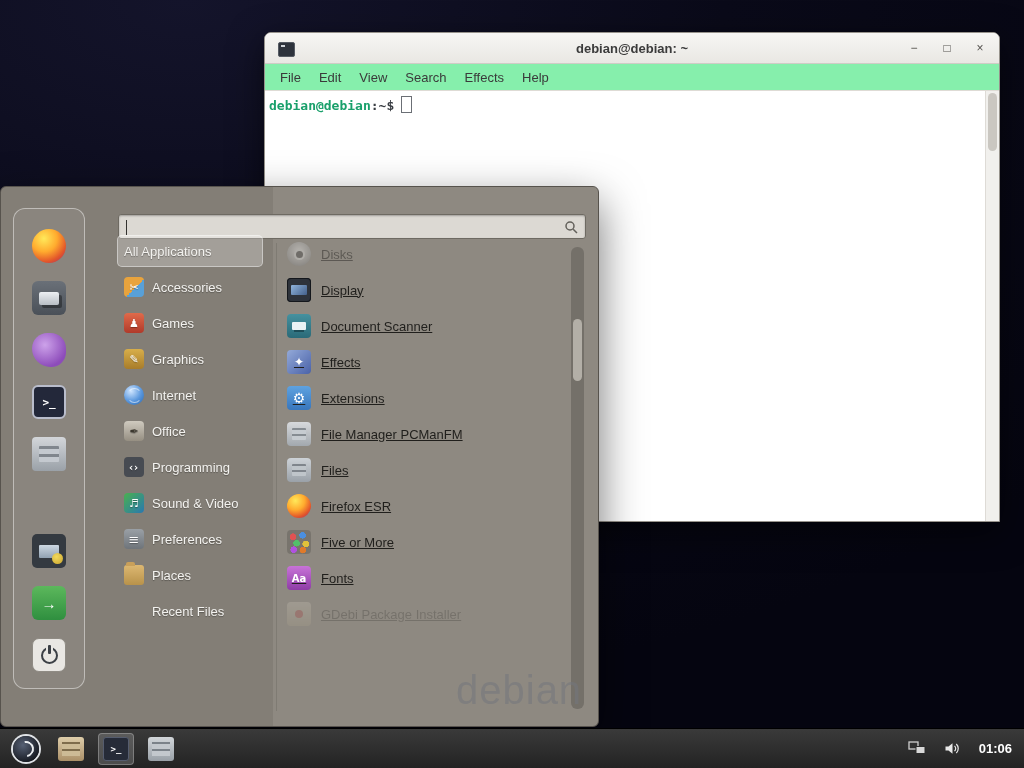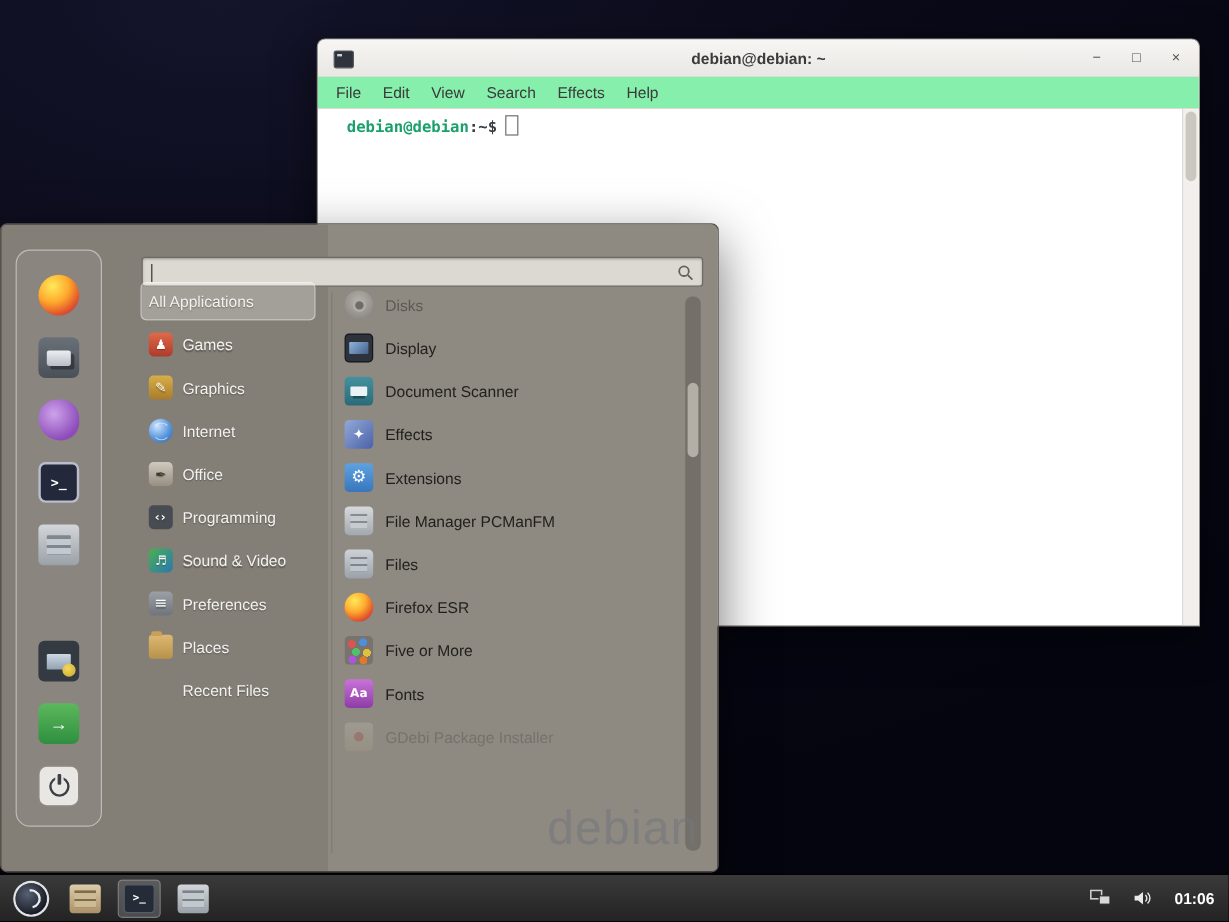--- a/index.html
+++ b/index.html
@@ -22,21 +22,21 @@
   .tb-icon::after{content:"";position:absolute;left:2px;top:2px;width:4px;height:2px;background:#cfd3d8;}
   .title{position:absolute;left:0;right:0;top:0;bottom:0;display:flex;align-items:center;justify-content:center;
     font-weight:bold;color:#3b3b3b;font-size:13px;}
   .controls{position:absolute;right:10px;top:0;bottom:0;display:flex;align-items:center;gap:15px;z-index:2;}
   .wbtn{width:18px;text-align:center;color:#55534f;font-size:12px;line-height:1;}
   .menubar{display:flex;align-items:center;height:26px;padding:0 6px;background:#86efac;
     border-bottom:1px solid #dedbd5;color:#3a3a3a;}
   .mi{padding:3px 9px;border-radius:3px;}
   .term-body{position:relative;height:calc(100% - 58px);background:#fff;
     font-family:"DejaVu Sans Mono",monospace;font-size:13px;}
-  .prompt-line{padding:5px 24px;white-space:nowrap;}
+  .prompt-line{padding:5px 4px;white-space:nowrap;}
   .ph{color:#19a06b;font-weight:bold;}
   .pp{color:#393d43;font-weight:bold;}
   .cursor{display:inline-block;width:9px;height:15px;border:1px solid #6b6f75;margin-left:7px;vertical-align:-3px;}
   .term-scroll{position:absolute;right:0;top:0;bottom:0;width:13px;background:#f1f0ed;border-left:1px solid #dedbd6;}
   .term-scroll .thumb{margin:2px auto 0;width:9px;height:58px;background:#cac7c1;border-radius:5px;}
 
   
   #menu{position:absolute;left:0;top:186px;width:599px;height:541px;z-index:20;box-sizing:border-box;
     background:linear-gradient(90deg,#837e76 0,#837e76 272px,#8e8981 272px,#8e8981 100%);
     border:1px solid #57534d;border-radius:6px;box-shadow:0 16px 44px rgba(0,0,0,.55);}
@@ -55,21 +55,21 @@
   .fav,.sess{width:34px;height:34px;border-radius:6px;position:relative;flex:none;
     display:flex;align-items:center;justify-content:center;}
 
   #cat-list{position:absolute;left:116px;top:48px;width:156px;}
   .cat-row{display:flex;align-items:center;gap:8px;height:32px;margin-bottom:4px;padding:0 7px;
     border-radius:5px;color:#f3f2ef;text-shadow:0 1px 1px rgba(0,0,0,.32);width:132px;}
   .cat-row.selected{background:rgba(255,255,255,.26);box-shadow:inset 0 0 0 1px rgba(255,255,255,.42);}
   .vdiv{position:absolute;left:275px;top:56px;width:1px;height:468px;background:rgba(0,0,0,.10);}
 
   #app-list{position:absolute;left:286px;top:51px;width:282px;height:478px;overflow:hidden;}
-  .app-row{display:flex;align-items:center;gap:10px;height:32px;margin-bottom:4px;color:#201f1c;}
+  .app-row{display:flex;align-items:center;gap:10px;height:32px;margin-bottom:4px;color:#201f1c;text-decoration:underline;}
   .app-row.dimmed{opacity:.45;}
   .app-row.cut{opacity:.22;}
 
   .menu-scroll{position:absolute;left:570px;top:60px;width:13px;height:462px;
     background:rgba(0,0,0,.18);border-radius:6px;}
   .menu-scroll .thumb{margin:72px auto 0;width:9px;height:62px;background:#b3afa7;border-radius:5px;}
 
   
   .aic{width:24px;height:24px;border-radius:4px;position:relative;flex:none;color:#fff;
     display:flex;align-items:center;justify-content:center;font-family:"DejaVu Sans",sans-serif;}
@@ -238,20 +238,24 @@
         <div class="spacer-flex"></div>
         <div class="sess s-lock-screen"></div>
         <div class="sess s-log-out"></div>
         <div class="sess s-shutdown"></div>
       </div>
     <div id="cat-list">
         <div class="cat-row selected">
           <span class="cat-label">All Applications</span>
         </div>
         <div class="cat-row">
+          <span class="cic c-accessories"></span>
+          <span class="cat-label">Accessories</span>
+        </div>
+        <div class="cat-row">
           <span class="cic c-games"></span>
           <span class="cat-label">Games</span>
         </div>
         <div class="cat-row">
           <span class="cic c-graphics"></span>
           <span class="cat-label">Graphics</span>
         </div>
         <div class="cat-row">
           <span class="cic c-internet"></span>
           <span class="cat-label">Internet</span>

